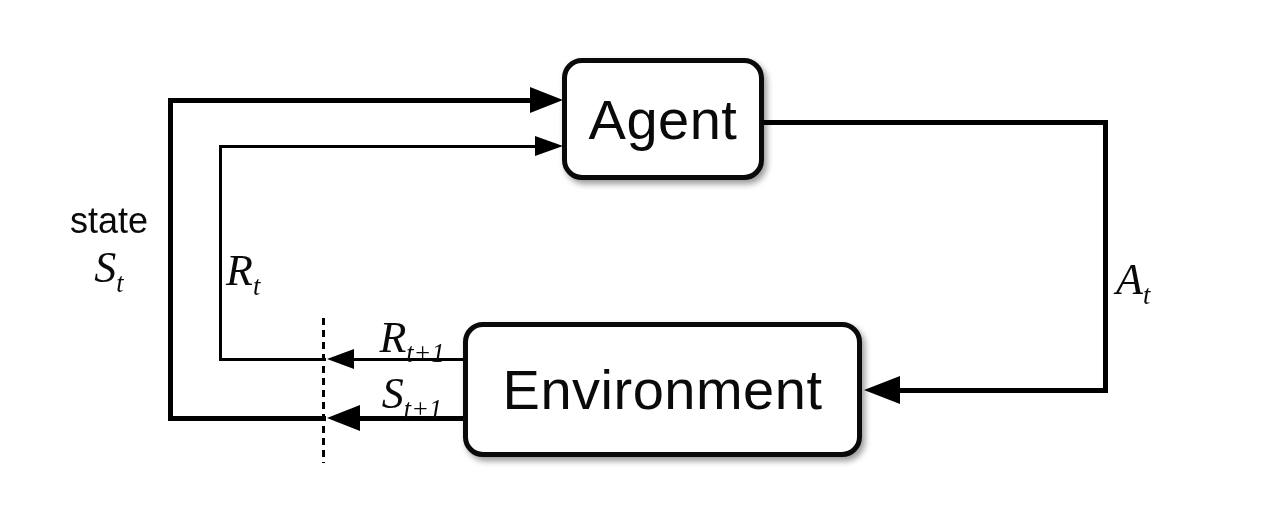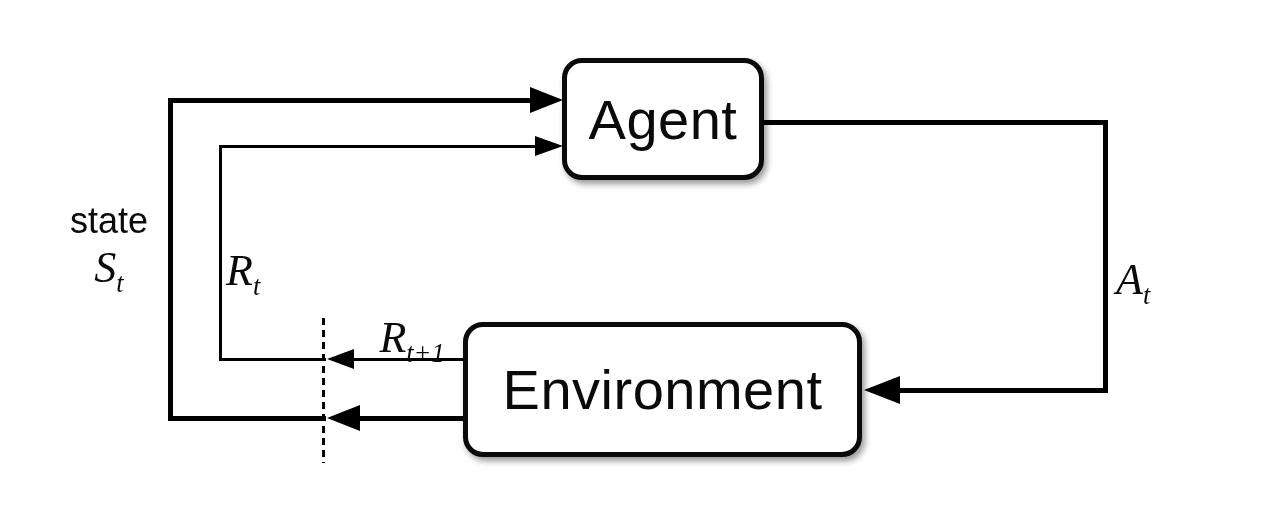--- a/index.html
+++ b/index.html
@@ -113,14 +113,15 @@
   <div class="dashed-v" style="left:322px; top:318px; height:145px;"></div>
 
   <div class="word center" style="left:56px; top:200px; width:106px;">state</div>
   <div class="sym center" style="left:56px; top:242px; width:106px;"><span>S</span><sub>t</sub></div>
 
   <div class="sym" style="left:226px; top:245px;"><span>R</span><sub>t</sub></div>
 
   <div class="sym" style="left:1116px; top:254px;"><span>A</span><sub>t</sub></div>
 
   <div class="sym small center" style="left:352px; top:312px; width:120px;"><span>R</span><sub>t+1</sub></div>
+  <div class="sym small center" style="left:352px; top:368px; width:120px;"><span>S</span><sub>t+1</sub></div>
 
 </div>
 
 </body></html>

